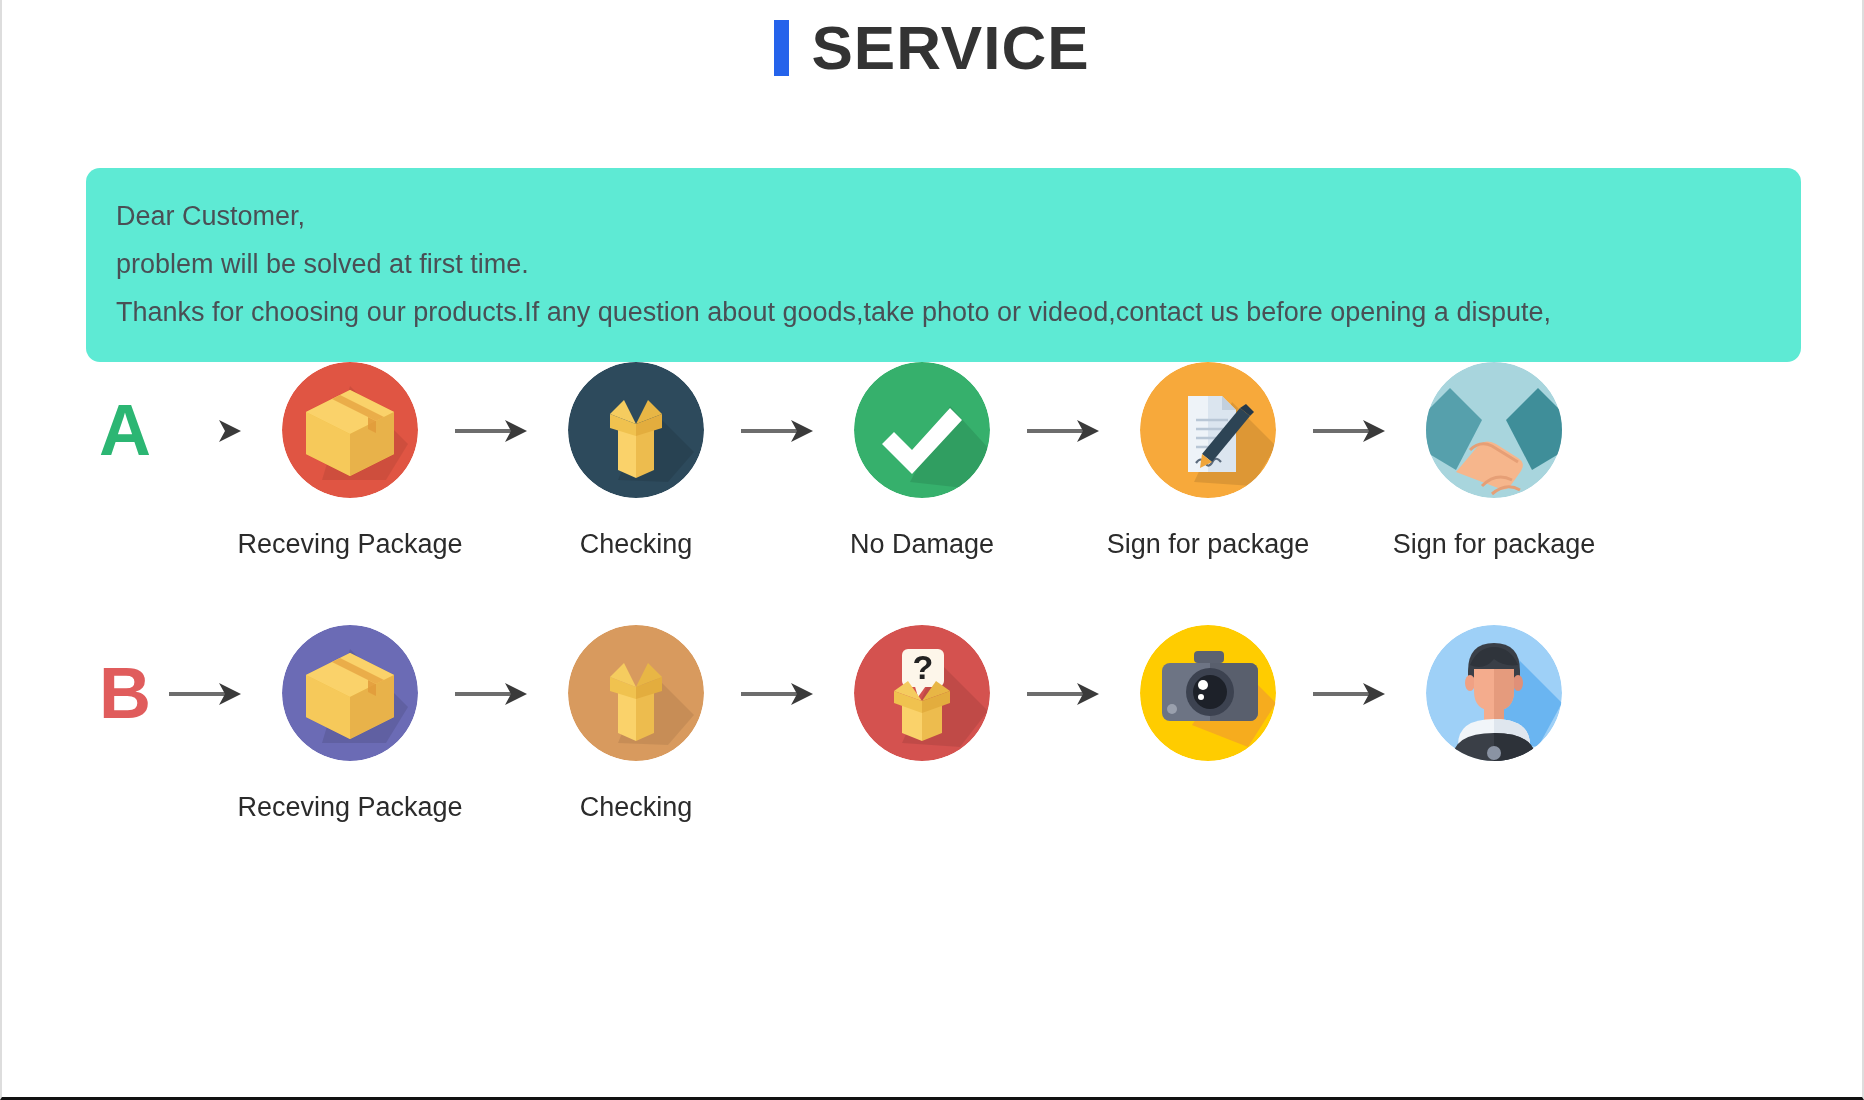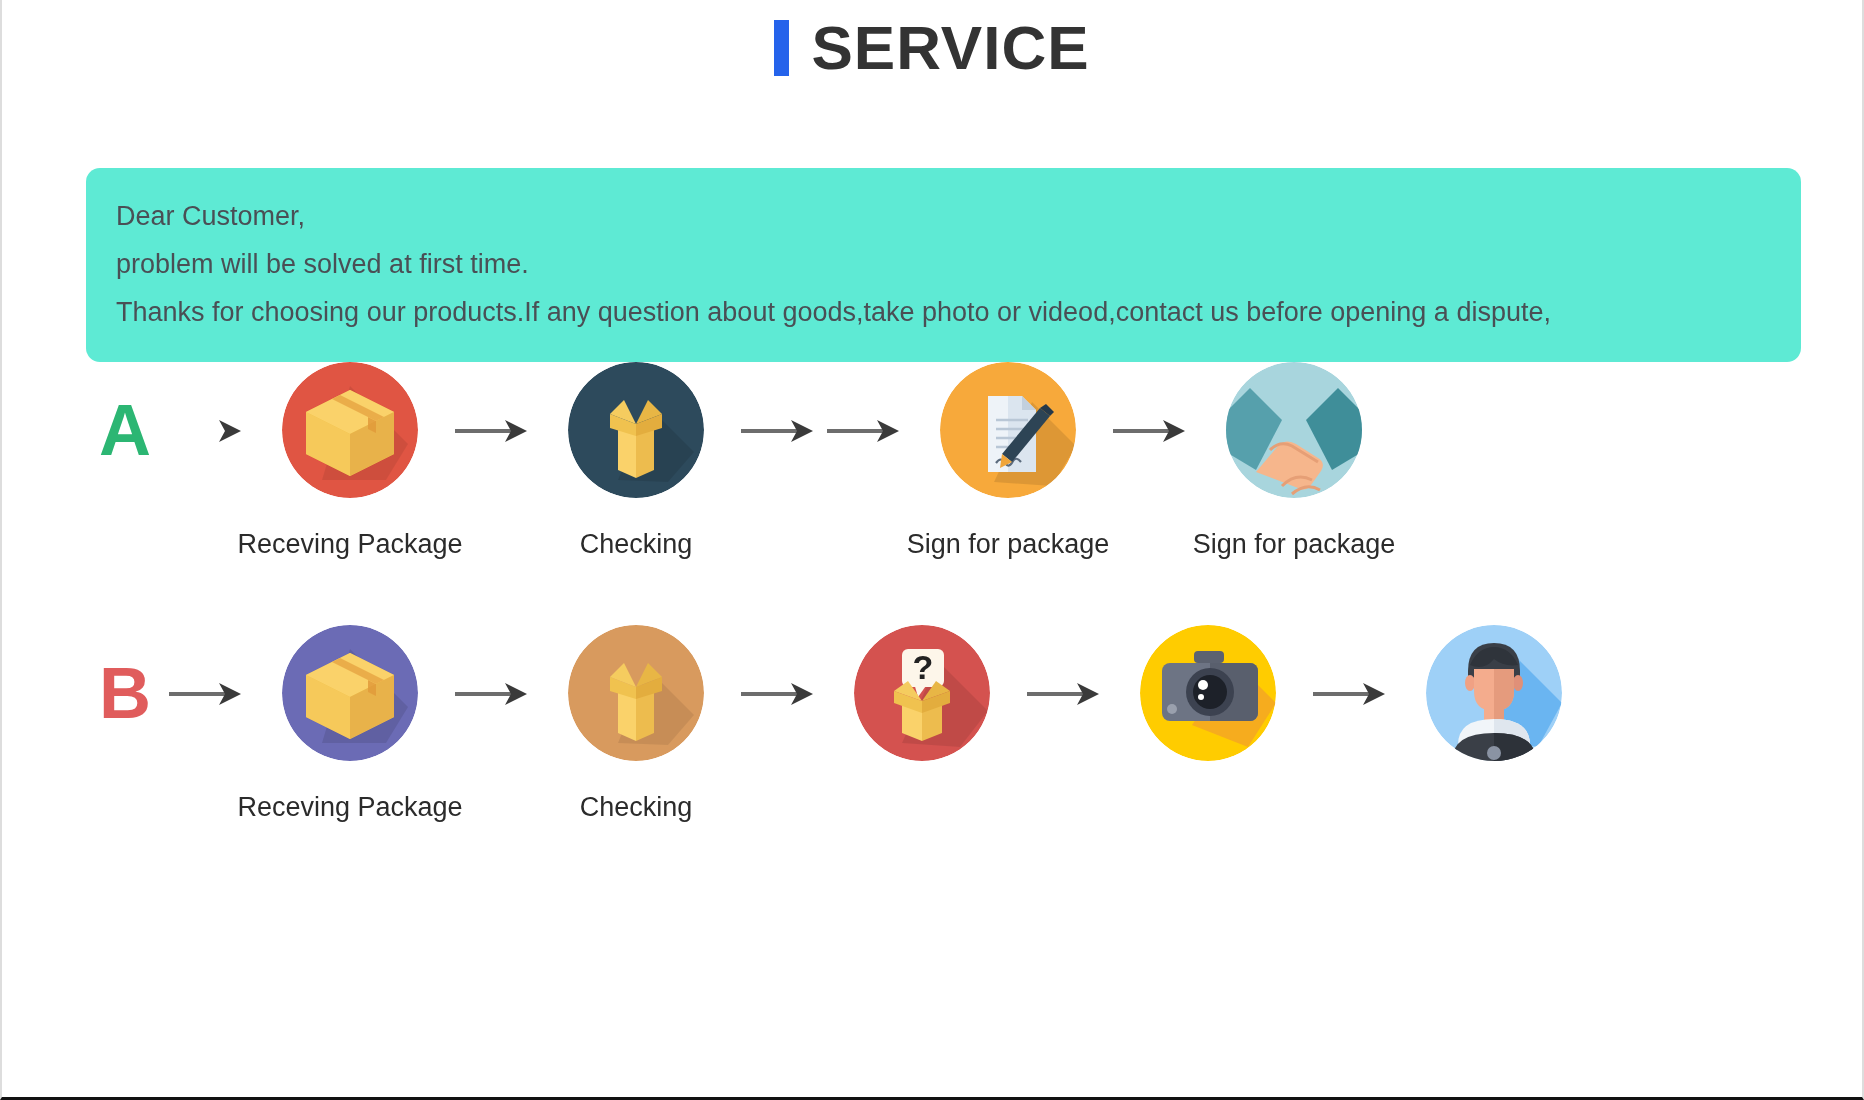--- a/index.html
+++ b/index.html
@@ -198,20 +198,30 @@
       <div class="step-label">Checking</div>
     </div>
 
     <div class="arrow">
       <svg width="80" height="34" viewBox="0 0 80 34">
         <path d="M2 18 L58 18" stroke="#6d6d6d" stroke-width="4" fill="none"></path>
         <path d="M52 7 L74 18 L52 29 L58 18 Z" fill="#3a3a3a"></path>
       </svg>
     </div>
 
+    <div class="step">
+      <div class="step-icon">
+        <svg viewBox="0 0 136 136">
+          <circle cx="68" cy="68" r="68" fill="#36b06c"></circle>
+          <path d="M96 44 L136 88 L110 126 L56 120 Z" fill="#000" opacity="0.10"></path>
+          <path d="M40 70 L58 88 L96 46 L108 58 L58 112 L28 82 Z" fill="#ffffff"></path>
+        </svg>
+      </div>
+      <div class="step-label">No Damage</div>
+    </div>
 
     <div class="arrow">
       <svg width="80" height="34" viewBox="0 0 80 34">
         <path d="M2 18 L58 18" stroke="#6d6d6d" stroke-width="4" fill="none"></path>
         <path d="M52 7 L74 18 L52 29 L58 18 Z" fill="#3a3a3a"></path>
       </svg>
     </div>
 
     <div class="step">
       <div class="step-icon">

